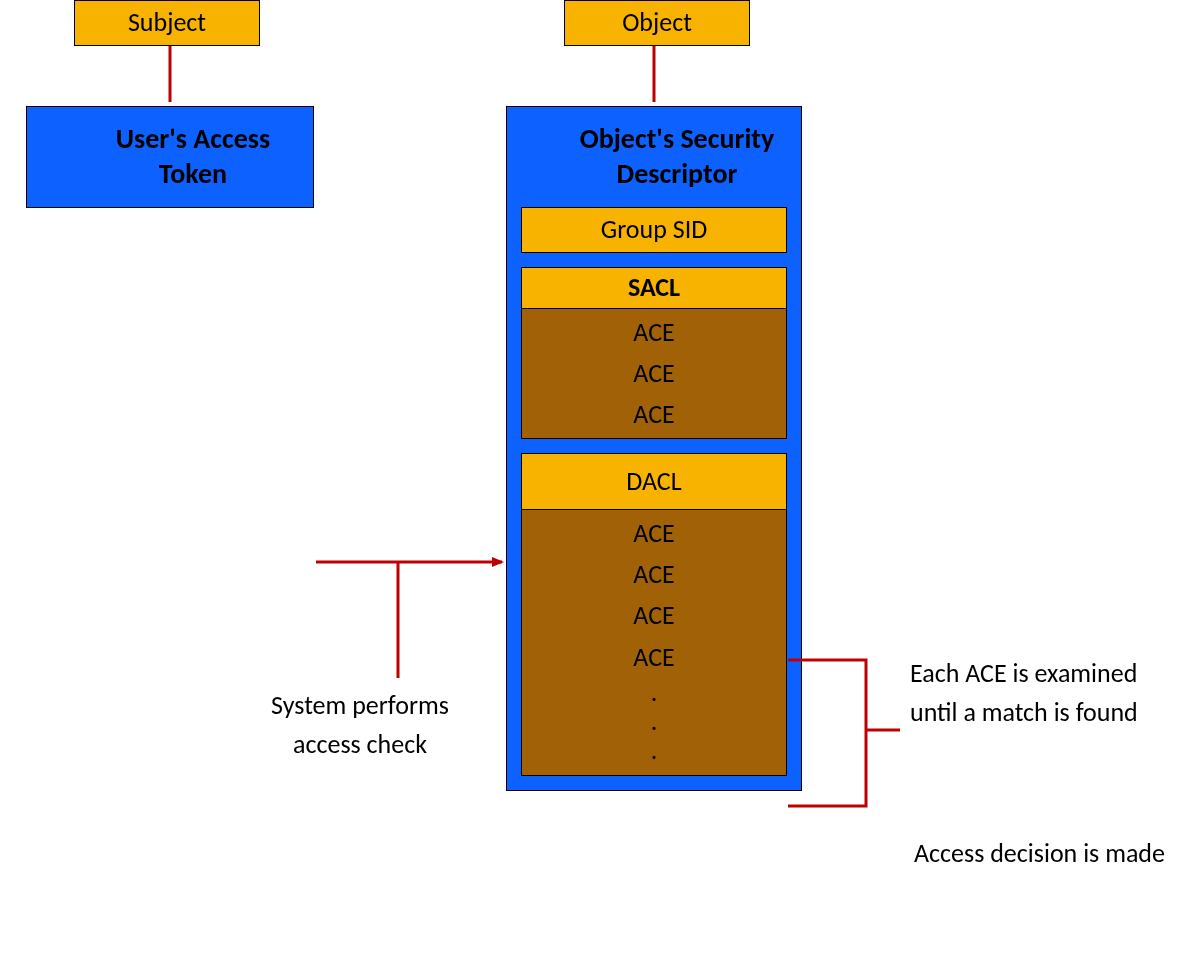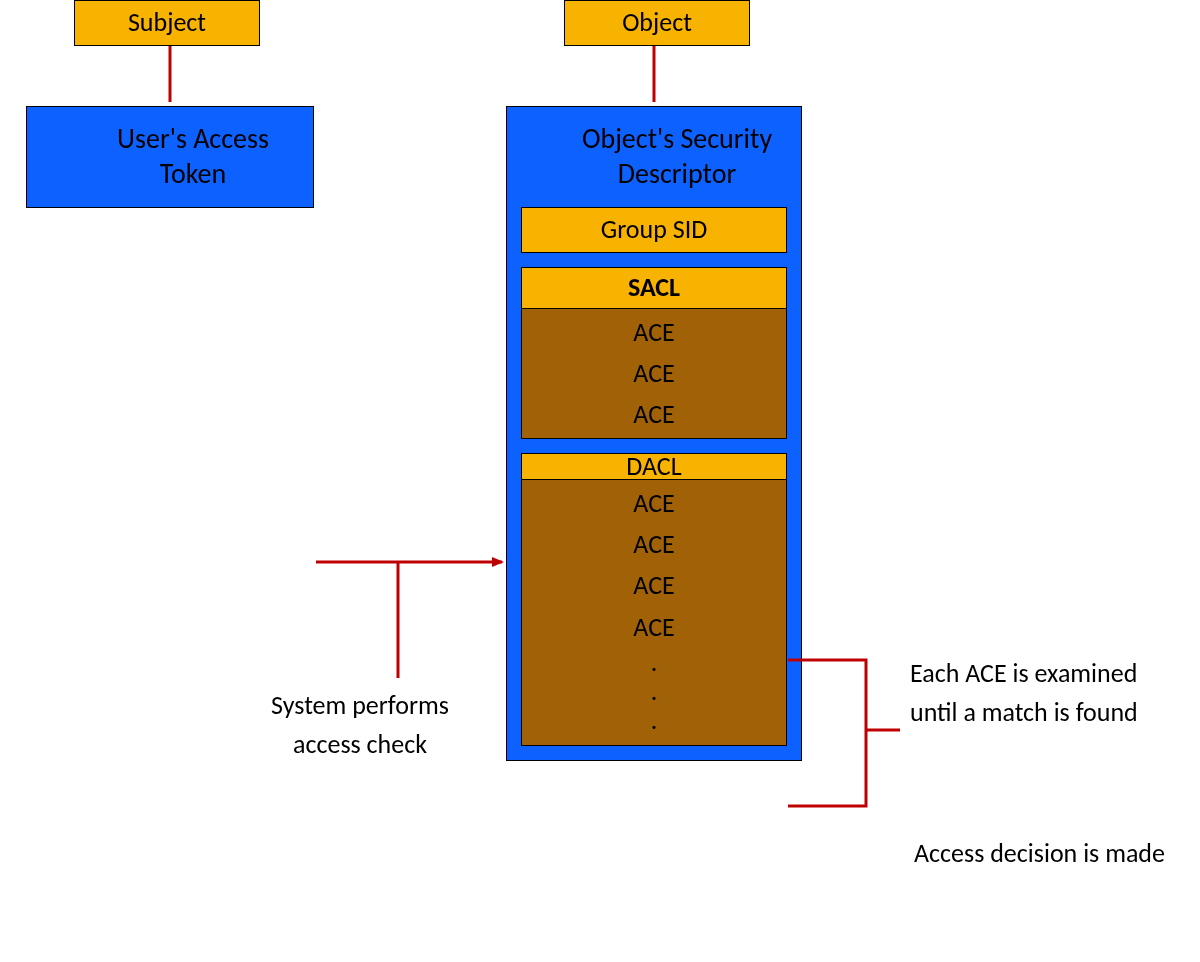--- a/index.html
+++ b/index.html
@@ -20,21 +20,21 @@
     align-items: center;
     justify-content: center;
     line-height: 1.2;
   }
   .blue-box {
     background: #0d62ff;
     border: 1.5px solid #000;
     position: absolute;
   }
   .blue-title {
-    font-weight: normal;
+    font-weight: bold;
     font-size: 28px;
     text-align: center;
     line-height: 1.25;
     padding: 14px 8px 16px 8px;
     color: #000;
     margin-left: 46px;
   }
   .inner-stack {
     display: flex;
     flex-direction: column;
@@ -100,21 +100,21 @@
       <div class="light-blue">
         <div class="ace-list">
           <span>ACE</span>
           <span>ACE</span>
           <span>ACE</span>
         </div>
       </div>
     </div>
 
     <div class="acl-group">
-      <div class="orange-box" style="height:27px;">
+      <div class="orange-box" style="height:57px;">
         <span>DACL</span>
       </div>
       <div class="light-blue">
         <div class="ace-list" style="padding-bottom:12px;">
           <span>ACE</span>
           <span>ACE</span>
           <span>ACE</span>
           <span>ACE</span>
           <span style="line-height:0.9;">.</span>
           <span style="line-height:0.9;">.</span>

